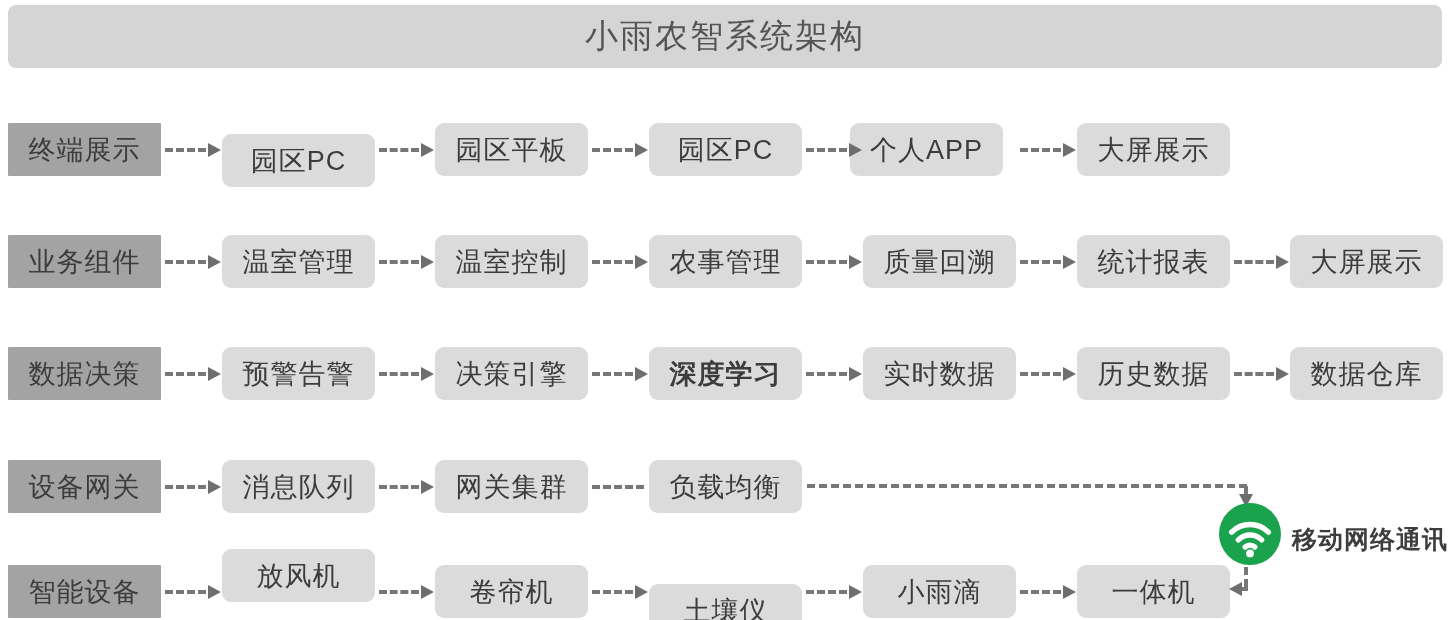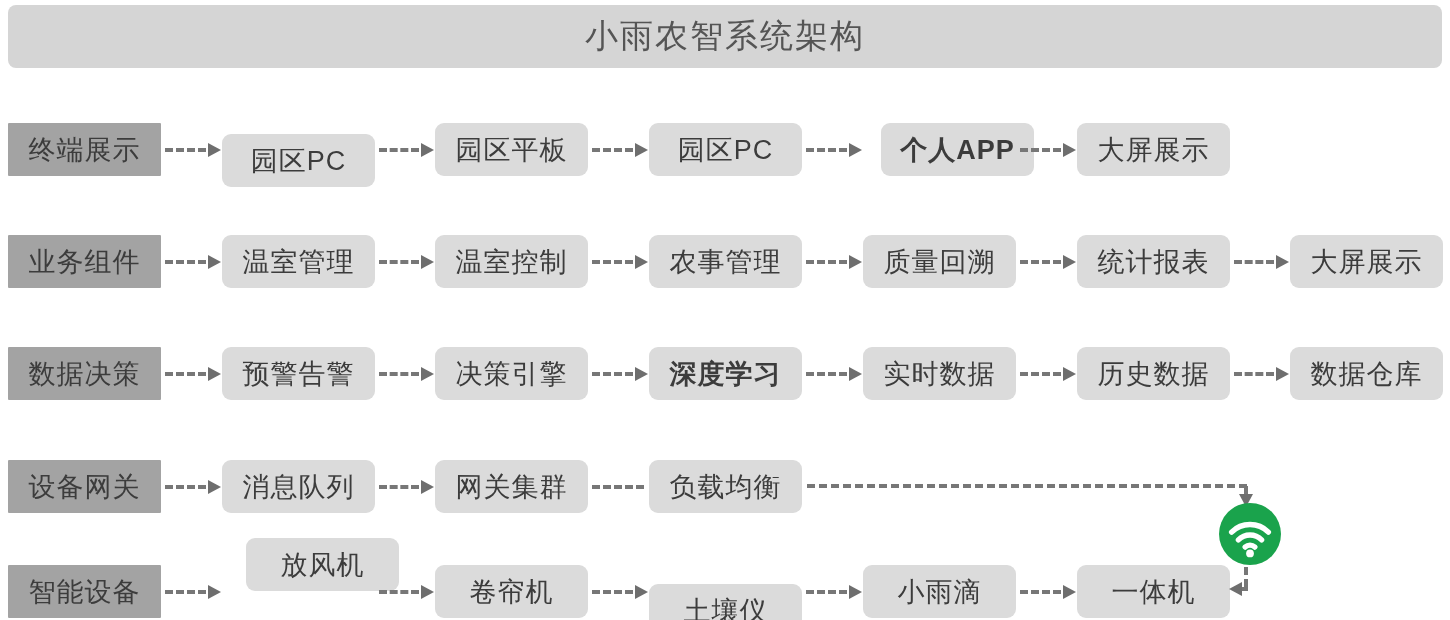--- a/index.html
+++ b/index.html
@@ -68,21 +68,21 @@
 
   <div id="title-bar">
     <span class="title-text">小雨农智系统架构</span>
   </div>
 
   <div id="nodes-layer">
       <div class="node row-label" style="left: 8px; top: 123px;">终端展示</div>
       <div class="node" style="left: 222px; top: 134px;">园区PC</div>
       <div class="node" style="left: 435px; top: 123px;">园区平板</div>
       <div class="node" style="left: 649px; top: 123px;">园区PC</div>
-      <div class="node" style="left: 881px; top: 123px; font-weight: bold;">个人APP</div>
+      <div class="node" style="left: 850px; top: 123px;">个人APP</div>
       <div class="node" style="left: 1077px; top: 123px;">大屏展示</div>
       <div class="conn-line" style="left: 165px; top: 147.5px; width: 41px;"></div>
       <div class="arrow-right" style="left: 208px; top: 142.5px;"></div>
       <div class="conn-line" style="left: 379px; top: 147.5px; width: 40px;"></div>
       <div class="arrow-right" style="left: 421px; top: 142.5px;"></div>
       <div class="conn-line" style="left: 592px; top: 147.5px; width: 41px;"></div>
       <div class="arrow-right" style="left: 635px; top: 142.5px;"></div>
       <div class="conn-line" style="left: 806px; top: 147.5px; width: 41px;"></div>
       <div class="arrow-right" style="left: 849px; top: 142.5px;"></div>
       <div class="conn-line" style="left: 1020px; top: 147.5px; width: 41px;"></div>
@@ -128,21 +128,21 @@
       <div class="node row-label" style="left: 8px; top: 460px;">设备网关</div>
       <div class="node" style="left: 222px; top: 460px;">消息队列</div>
       <div class="node" style="left: 435px; top: 460px;">网关集群</div>
       <div class="node" style="left: 649px; top: 460px;">负载均衡</div>
       <div class="conn-line" style="left: 165px; top: 484.5px; width: 41px;"></div>
       <div class="arrow-right" style="left: 208px; top: 479.5px;"></div>
       <div class="conn-line" style="left: 379px; top: 484.5px; width: 40px;"></div>
       <div class="arrow-right" style="left: 421px; top: 479.5px;"></div>
       <div class="conn-line" style="left: 592px; top: 484.5px; width: 52px;"></div>
       <div class="node row-label" style="left: 8px; top: 565px;">智能设备</div>
-      <div class="node" style="left: 222px; top: 538px; margin-left: 24px;">放风机</div>
+      <div class="node" style="left: 222px; top: 549px;">放风机</div>
       <div class="node" style="left: 435px; top: 565px;">卷帘机</div>
       <div class="node" style="left: 649px; top: 584px;">土壤仪</div>
       <div class="node" style="left: 863px; top: 565px;">小雨滴</div>
       <div class="node" style="left: 1077px; top: 565px;">一体机</div>
       <div class="conn-line" style="left: 165px; top: 589.5px; width: 41px;"></div>
       <div class="arrow-right" style="left: 208px; top: 584.5px;"></div>
       <div class="conn-line" style="left: 379px; top: 589.5px; width: 40px;"></div>
       <div class="arrow-right" style="left: 421px; top: 584.5px;"></div>
       <div class="conn-line" style="left: 592px; top: 589.5px; width: 41px;"></div>
       <div class="arrow-right" style="left: 635px; top: 584.5px;"></div>
@@ -158,18 +158,19 @@
 
   <div id="wifi-badge">
     <svg width="62" height="62" viewBox="0 0 64 64">
       <circle cx="32" cy="32" r="32" fill="#1aa34c"></circle>
       <path d="M13 30 A 27 27 0 0 1 51 30" stroke="#ffffff" stroke-width="5.5" fill="none" stroke-linecap="round"></path>
       <path d="M20 38 A 17 17 0 0 1 44 38" stroke="#ffffff" stroke-width="5.5" fill="none" stroke-linecap="round"></path>
       <path d="M27 45.5 A 7.5 7.5 0 0 1 37 45.5" stroke="#ffffff" stroke-width="5.5" fill="none" stroke-linecap="round"></path>
       <circle cx="32" cy="52" r="4" fill="#ffffff"></circle>
     </svg>
   </div>
+  <span id="network-label">移动网络通讯</span>
 
   <div class="conn-vline" style="left:1244px;top:567px;height:20px;"></div>
   <div class="conn-line" style="left:1240px;top:587px;width:8px;"></div>
   <div class="arrow-left" style="left:1229px;top:582px;"></div>
 
 </div>
 
 </body></html>

